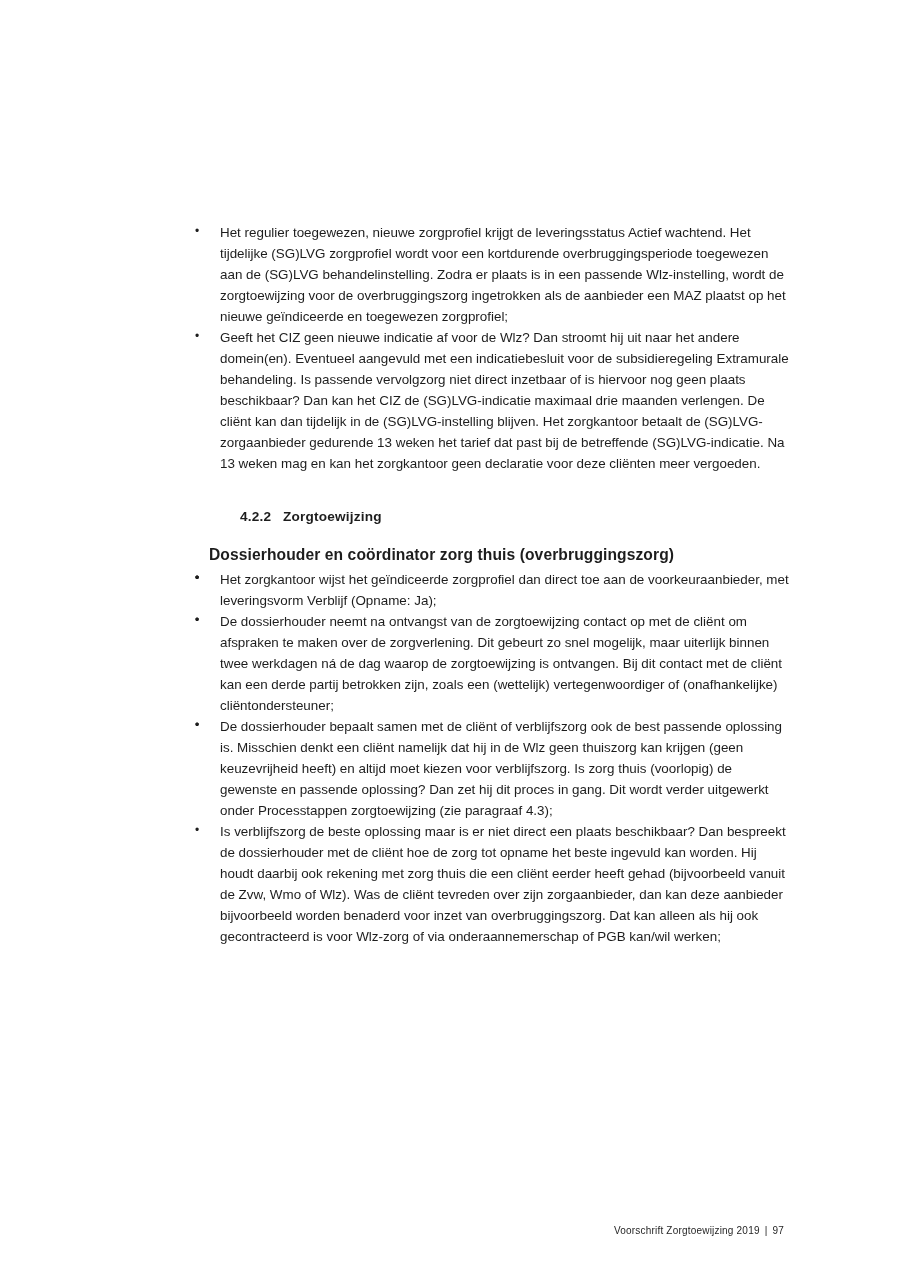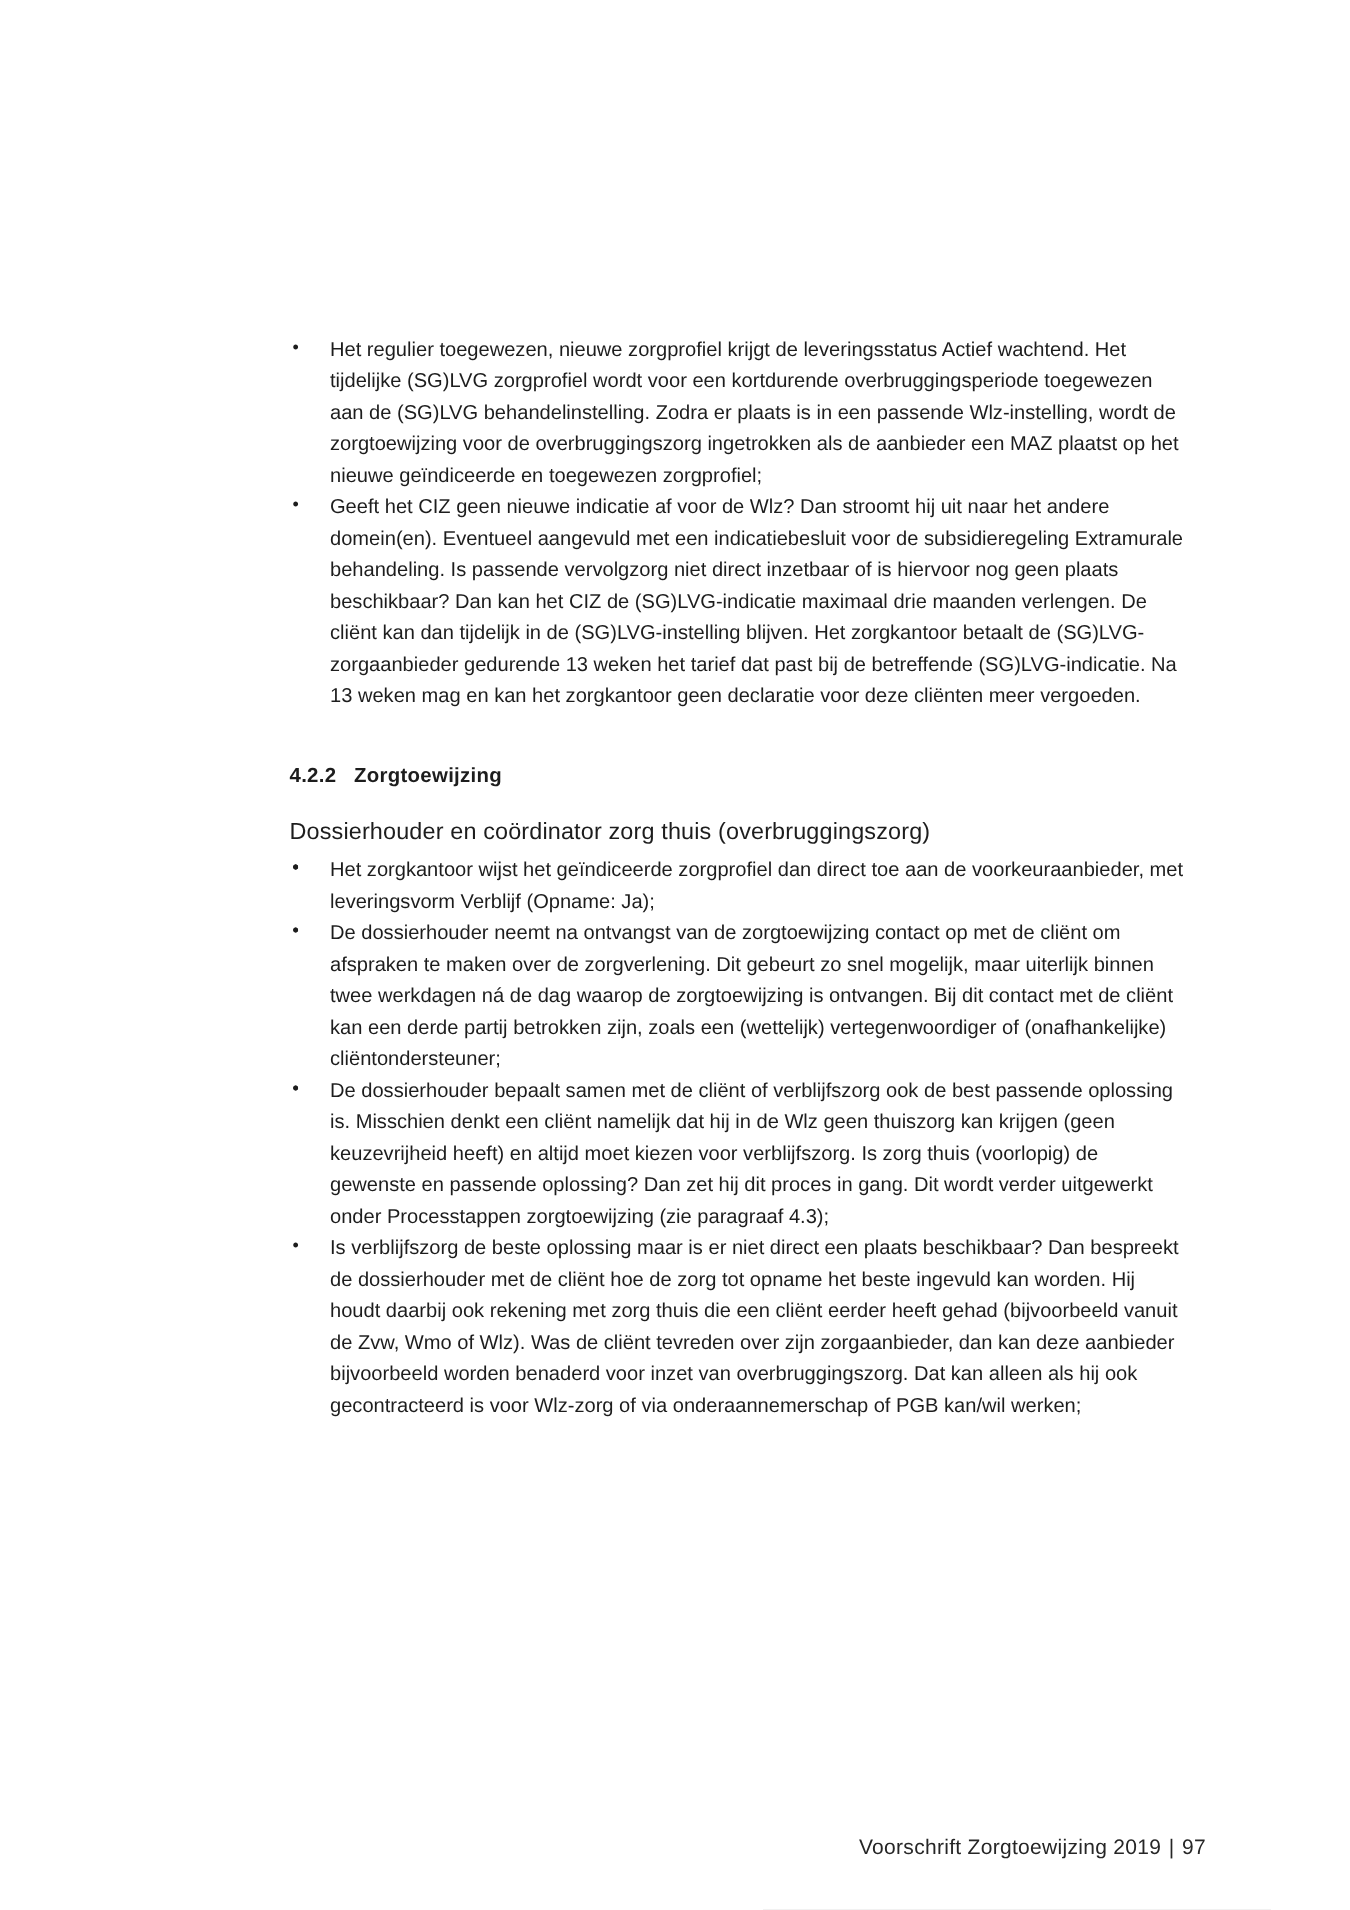--- a/index.html
+++ b/index.html
@@ -44,33 +44,34 @@
   .section-heading {
     margin-top: 32px;
     font-size: 13.6px;
     font-weight: bold;
     line-height: 21px;
     letter-spacing: 0.2px;
   }
   .section-number {
     display: inline-block;
     width: 43px;
+    margin-left: 47px;
   }
   .subheading {
-    margin: 17px 0 3px 0;
+    margin: 17px 0 3px 16px;
     font-size: 15.6px;
-    font-weight: normal;
+    font-weight: bold;
     line-height: 22px;
     letter-spacing: 0.1px;
   }
   .footer {
     position: absolute;
     top: 1224px;
-    right: 96px;
-    font-size: 14px;
+    right: 116px;
+    font-size: 10px;
     line-height: 14px;
     color: #262626;
     letter-spacing: 0.2px;
     white-space: nowrap;
   }
   .footer .sep {
     margin: 0 5px;
   }
 </style>
 </head>

